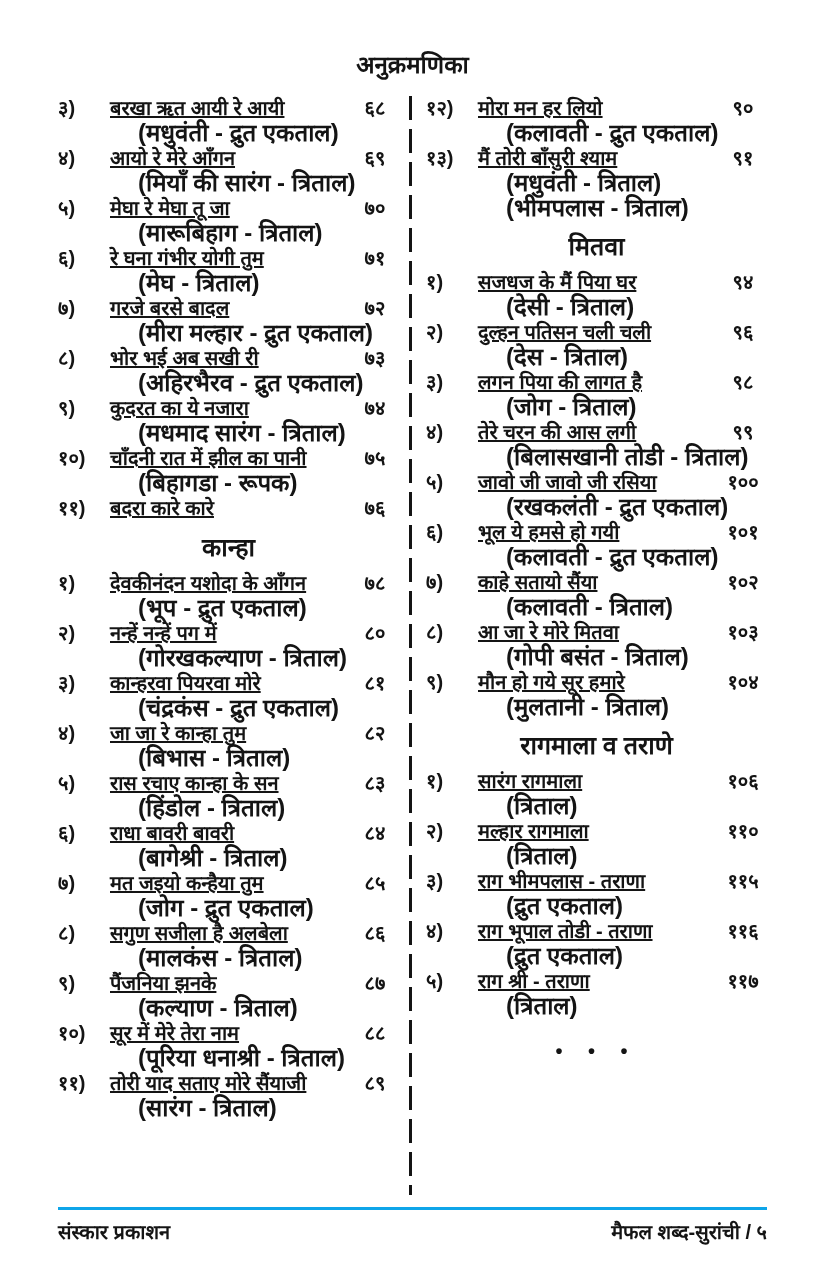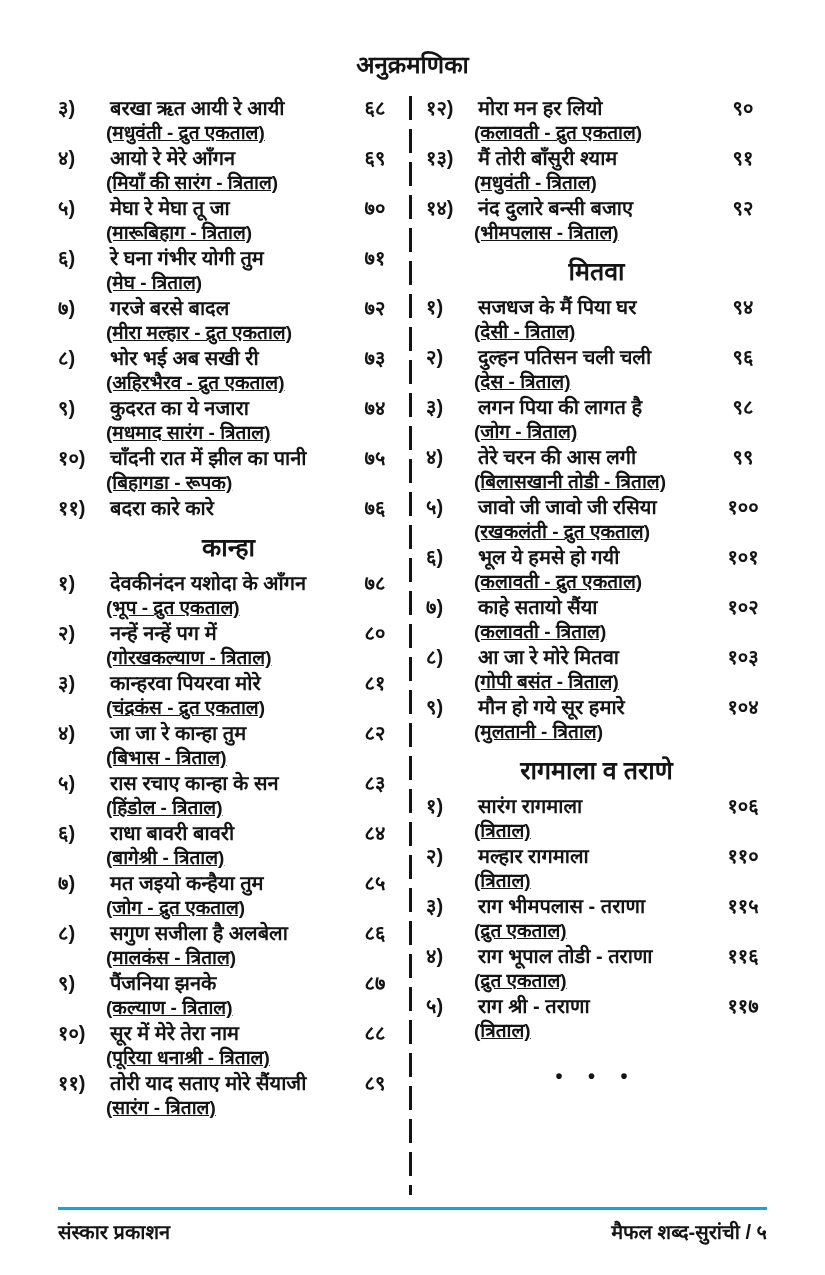--- a/index.html
+++ b/index.html
@@ -40,27 +40,26 @@
     flex: none;
     background: repeating-linear-gradient(to bottom, #141414 0 24px, transparent 24px 33px);
   }
   .entry { margin-bottom: 1px; }
   .entry-row {
     display: flex;
     font-size: 20px;
     line-height: 25px;
   }
   .num { width: 52px; flex: none; }
-  .title { flex: 1; min-width: 0; padding-right: 4px; }
+  .title { flex: 1; min-width: 0; padding-right: 4px; text-decoration: underline; }
   .pg { flex: none; width: 48px; text-align: center; }
   .raga {
-    margin-left: 48px;
-    font-size: 19px;
+    margin-left: 80px;
+    font-size: 24px;
     line-height: 24px;
-    text-decoration: underline;
   }
   .section-heading {
     text-align: center;
     font-size: 25px;
     line-height: 26px;
     margin: 13px 0 11px 0;
   }
   .end-mark {
     text-align: center;
     font-size: 20px;
@@ -258,25 +257,20 @@
         </div>
         <div class="entry">
           <div class="entry-row">
             <span class="num">१३)</span>
             <span class="title">मैं तोरी बाँसुरी श्याम</span>
             <span class="pg">९१</span>
           </div>
           <div class="raga">(मधुवंती - त्रिताल)</div>
         </div>
         <div class="entry">
-          <div class="entry-row">
-            <span class="num">१४)</span>
-            <span class="title">नंद दुलारे बन्सी बजाए</span>
-            <span class="pg">९२</span>
-          </div>
           <div class="raga">(भीमपलास - त्रिताल)</div>
         </div>
         <div class="section-heading">मितवा</div>
         <div class="entry">
           <div class="entry-row">
             <span class="num">१)</span>
             <span class="title">सजधज के मैं पिया घर</span>
             <span class="pg">९४</span>
           </div>
           <div class="raga">(देसी - त्रिताल)</div>

